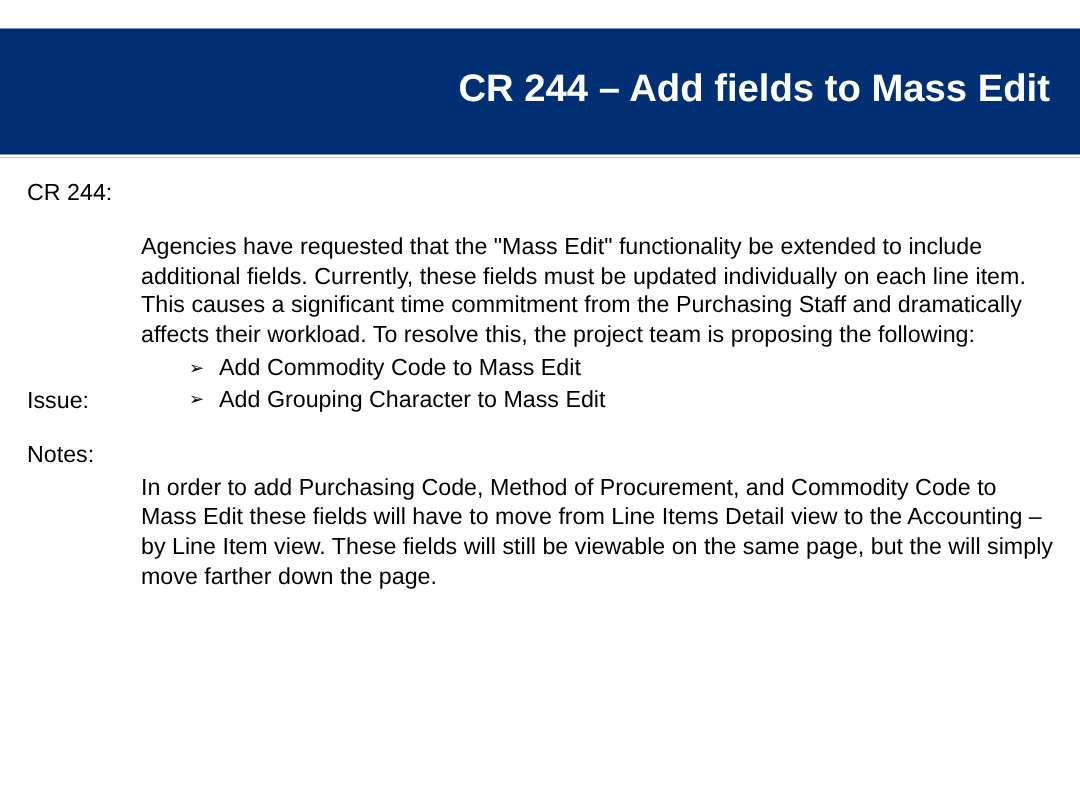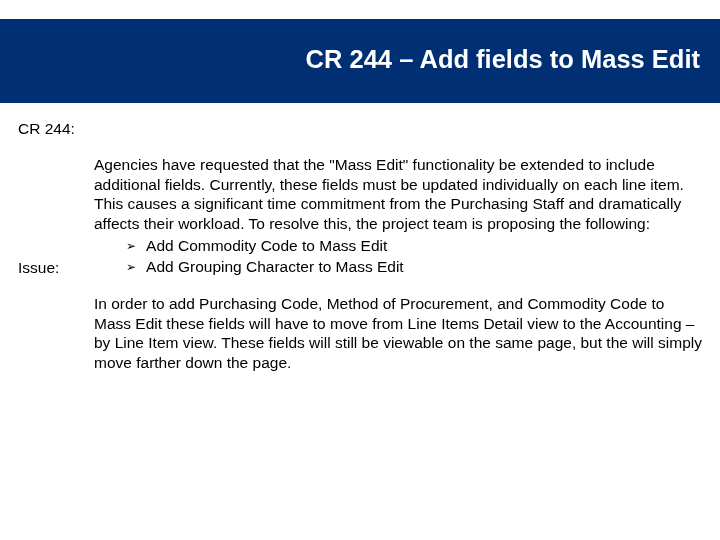--- a/index.html
+++ b/index.html
@@ -91,20 +91,24 @@
       <div class="label-col">Issue:</div>
       <div class="body-col">
         <span>Agencies have requested that the "Mass Edit" functionality be extended to include additional fields.  Currently, these fields must be updated individually on each line item.  This causes a significant time commitment from the Purchasing Staff and dramatically affects their workload.   To resolve this, the project team is proposing the following:</span>
         <ul class="bullets">
           <li><span>Add Commodity Code to Mass Edit</span></li>
           <li><span>Add Grouping Character to Mass Edit</span></li>
         </ul>
       </div>
     </div>
 
+    <div class="row" style="margin-bottom:2px;">
+      <div class="label-col">Notes:</div>
+      <div class="body-col"></div>
+    </div>
 
     <div class="row">
       <div class="label-col"></div>
       <div class="body-col">In order to add Purchasing Code, Method of Procurement, and Commodity Code to Mass Edit these fields will have to move from Line Items Detail view to the Accounting – by Line Item view.  These fields will still be viewable on the same page, but the will simply move farther down the page.</div>
     </div>
 
   </div>
 
   <div class="page-number">12</div>
 

